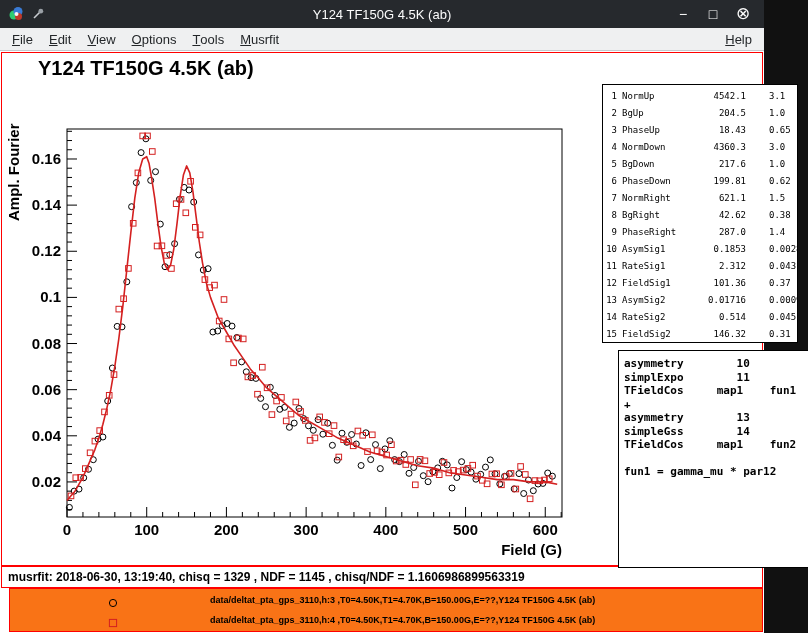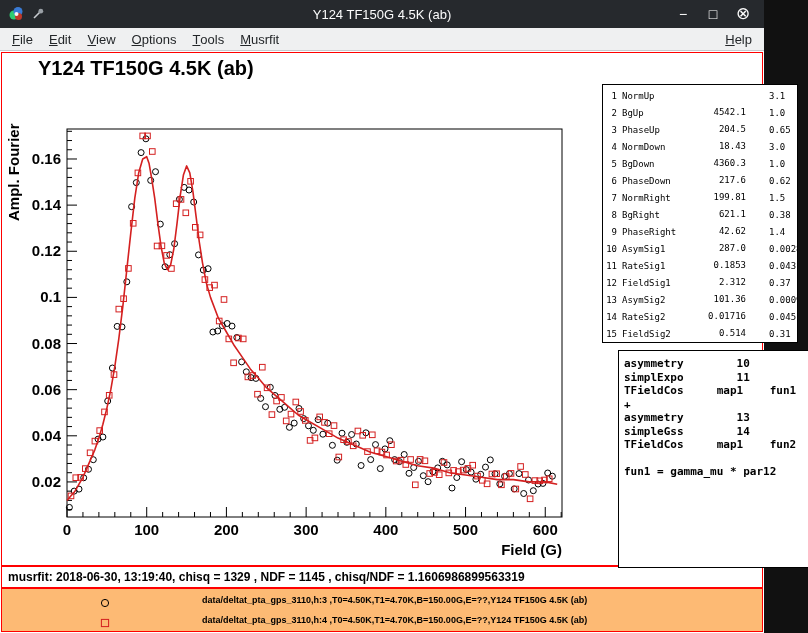--- a/index.html
+++ b/index.html
@@ -20,31 +20,31 @@
            font-size:13px;color:#232629;padding:0 4px;}
   .menu-item{padding:0 8px;height:22px;display:flex;align-items:center;cursor:pointer;}
   .menu-spacer{flex:1;}
   .mn{text-decoration:underline;}
 
   
   .canvas{flex:1;min-height:0;background:#fff;display:flex;flex-direction:column;}
   .pad-main{flex:1;min-height:0;margin:1px 1px 0 1px;border:1px solid #ff0000;position:relative;background:#fff;}
   .pad-status{flex:0 0 22px;box-sizing:border-box;margin:0 1px;border:1px solid #ff0000;display:flex;align-items:center;
               font-size:12px;font-weight:bold;padding-left:6px;color:#000;background:#fff;}
-  .pad-legend{flex:0 0 44px;box-sizing:border-box;margin:0 1px 1px 1px;border:1px solid #ff0000;position:relative;background:#fdba74;}
+  .pad-legend{flex:0 0 44px;box-sizing:border-box;margin:0 1px 1px 9px;border:1px solid #ff0000;position:relative;background:#f97316;}
 
   .plot-title{position:absolute;left:36px;top:4px;font-size:20px;font-weight:bold;color:#000;white-space:nowrap;}
   #plot-svg{position:absolute;left:0;top:0;}
 
   .param-box{position:absolute;left:600px;top:31px;width:196px;height:259px;border:1px solid #000;box-sizing:border-box;
              background:#fff;font-family:"DejaVu Sans Mono",monospace;font-size:9px;color:#000;padding-top:3px;overflow:hidden;}
   .p-row{display:flex;height:17px;line-height:17px;}
   .p-idx{width:14px;text-align:right;flex:0 0 14px;}
   .p-name{width:70px;margin-left:5px;flex:0 0 70px;}
-  .p-val{width:54px;text-align:right;flex:0 0 54px;margin-top:16px;}
+  .p-val{width:54px;text-align:right;flex:0 0 54px;}
   .p-err{width:44px;margin-left:23px;flex:0 0 44px;}
 
   .theory-box{position:absolute;left:616px;top:297px;width:196px;height:218px;border:1px solid #000;box-sizing:border-box;
               background:#fff;font-family:"DejaVu Sans Mono",monospace;font-size:11px;font-weight:bold;color:#000;
               padding:6px 0 0 5px;white-space:pre;line-height:13.5px;overflow:hidden;}
 
   .legend-row{position:absolute;left:0;right:0;height:20px;}
   .legend-marker{position:absolute;left:97px;top:4px;width:12px;height:12px;}
   .legend-label{position:absolute;left:200px;top:4px;font-size:9px;font-weight:bold;color:#000;white-space:nowrap;}
 </style>

